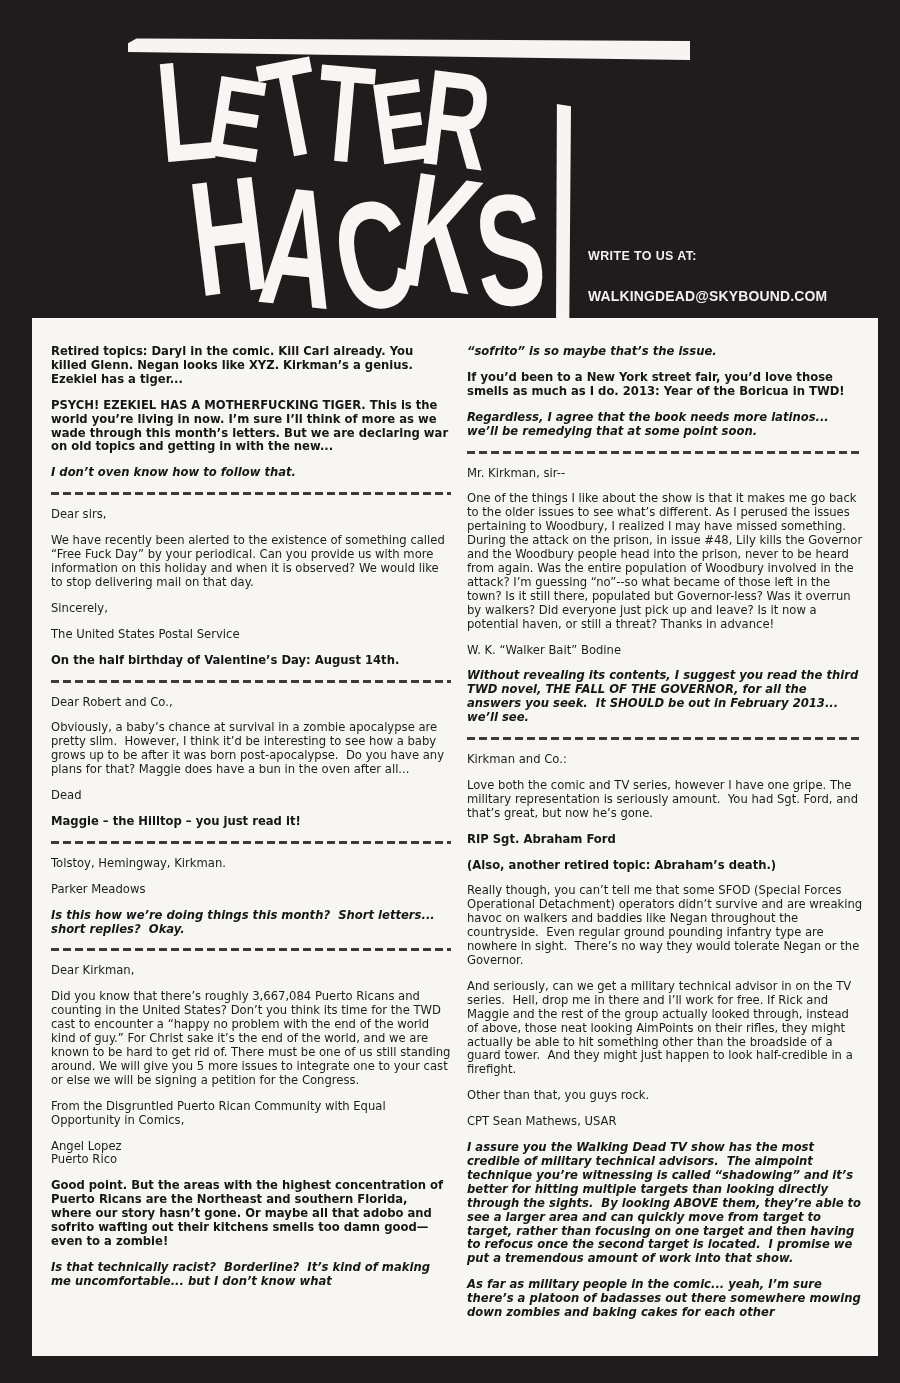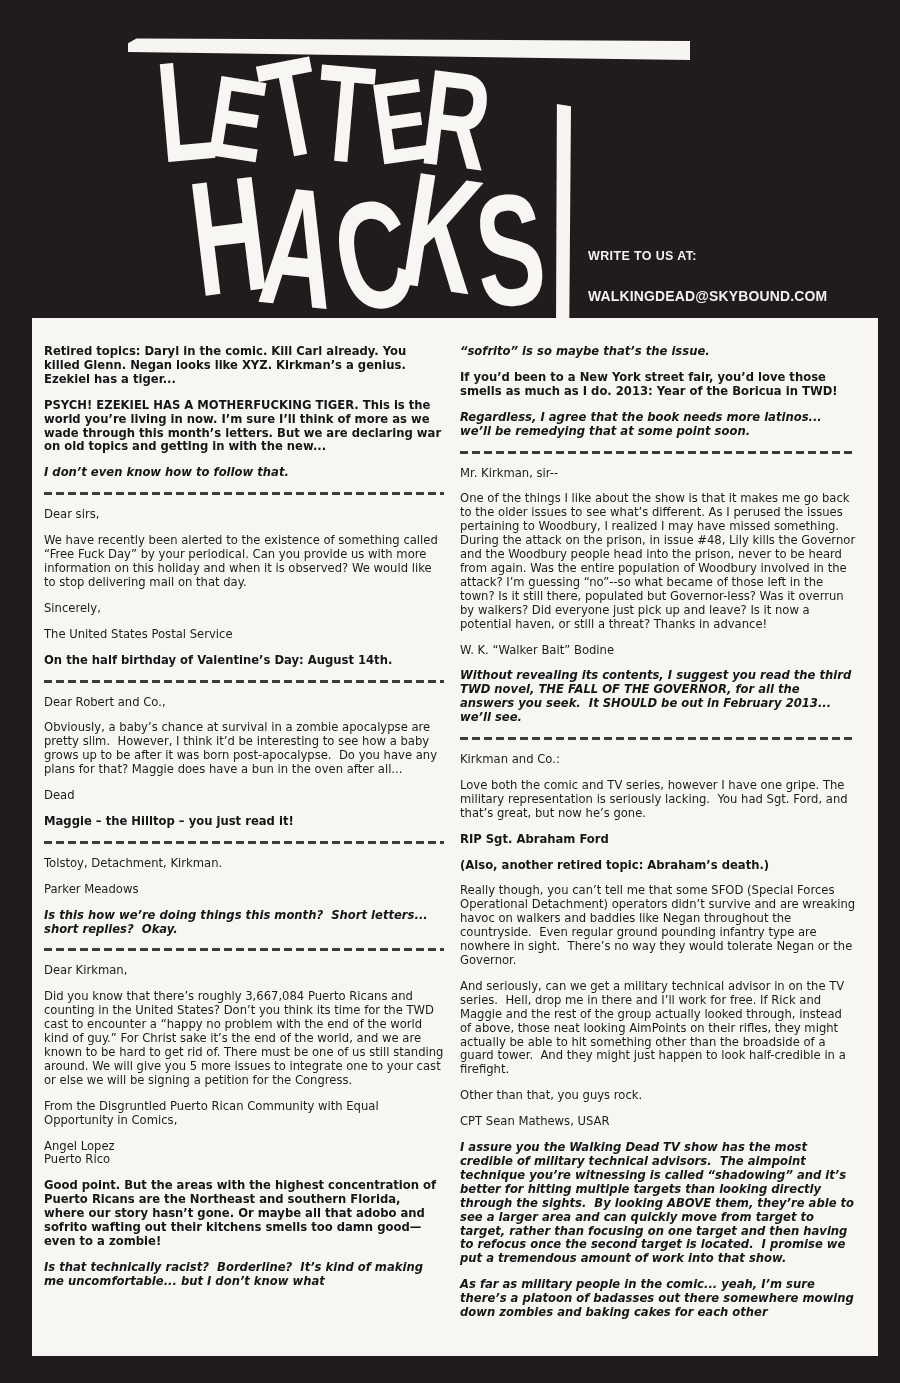--- a/index.html
+++ b/index.html
@@ -30,21 +30,21 @@
   .line2 span:nth-child(4){transform:rotate(9deg) scaleY(1.6) translateY(-2px);}
   .line2 span:nth-child(5){transform:rotate(-5deg) scaleY(1.55) translateY(9px);}
 
   .write-at{position:absolute;left:588px;top:248px;color:#f2f1ee;font-weight:bold;font-size:13px;
     letter-spacing:.4px;font-family:"Liberation Sans",sans-serif;transform:scaleX(.96);transform-origin:left;}
   .email{position:absolute;left:588px;top:288px;color:#f2f1ee;font-weight:bold;font-size:14.5px;
     letter-spacing:.2px;font-family:"Liberation Sans",sans-serif;transform:scaleX(.96);transform-origin:left;}
 
   
   .paper{position:absolute;left:32px;top:318px;width:846px;height:1038px;background:#f7f6f3;
-    box-sizing:border-box;padding:27px 14px 16px 12px;display:flex;gap:16px;overflow:hidden;}
+    box-sizing:border-box;padding:27px 14px 16px 19px;display:flex;gap:16px;overflow:hidden;}
   .col{box-sizing:border-box;}
   .col-left{width:400px;}
   .col-right{width:396px;}
   .blk{font-size:11.6px;line-height:13.9px;margin:0 0 12px 0;color:#1d1c1c;white-space:pre-wrap;}
   .blk.bold{font-weight:bold;color:#171616;}
   .blk.bi{font-weight:bold;font-style:italic;color:#171616;}
   .divider{height:3px;margin:6px 0 13px 0;
     background:repeating-linear-gradient(90deg,#3d3b3b 0 8px,rgba(0,0,0,0) 8px 12px);}
 </style>
 </head>
@@ -71,34 +71,34 @@
       </div>
     <div class="v-bar"></div>
     <div class="write-at">WRITE TO US AT:</div>
     <div class="email">WALKINGDEAD@SKYBOUND.COM</div>
   </header>
 
   <main class="paper">
     <div class="col col-left" id="col-left">
         <div class="blk bold">Retired topics: Daryl in the comic. Kill Carl already. You killed Glenn. Negan looks like XYZ. Kirkman’s a genius. Ezekiel has a tiger...</div>
         <div class="blk bold">PSYCH! EZEKIEL HAS A MOTHERFUCKING TIGER. This is the world you’re living in now. I’m sure I’ll think of more as we wade through this month’s letters. But we are declaring war on old topics and getting in with the new...</div>
-        <div class="blk bi">I don’t even know how to follow that.</div>
+        <div class="blk bi">I don’t oven know how to follow that.</div>
         <div class="divider"></div>
         <div class="blk reg">Dear sirs,</div>
         <div class="blk reg">We have recently been alerted to the existence of something called “Free Fuck Day” by your periodical. Can you provide us with more information on this holiday and when it is observed? We would like to stop delivering mail on that day.</div>
         <div class="blk reg">Sincerely,</div>
         <div class="blk reg">The United States Postal Service</div>
         <div class="blk bold">On the half birthday of Valentine’s Day: August 14th.</div>
         <div class="divider"></div>
         <div class="blk reg">Dear Robert and Co.,</div>
         <div class="blk reg">Obviously, a baby’s chance at survival in a zombie apocalypse are pretty slim.  However, I think it’d be interesting to see how a baby grows up to be after it was born post-apocalypse.  Do you have any plans for that? Maggie does have a bun in the oven after all...</div>
         <div class="blk reg">Dead</div>
         <div class="blk bold">Maggie – the Hilltop – you just read it!</div>
         <div class="divider"></div>
-        <div class="blk reg">Tolstoy, Detachment, Kirkman.</div>
+        <div class="blk reg">Tolstoy, Hemingway, Kirkman.</div>
         <div class="blk reg">Parker Meadows</div>
         <div class="blk bi">Is this how we’re doing things this month?  Short letters... short replies?  Okay.</div>
         <div class="divider"></div>
         <div class="blk reg">Dear Kirkman,</div>
         <div class="blk reg">Did you know that there’s roughly 3,667,084 Puerto Ricans and counting in the United States? Don’t you think its time for the TWD cast to encounter a “happy no problem with the end of the world kind of guy.” For Christ sake it’s the end of the world, and we are known to be hard to get rid of. There must be one of us still standing around. We will give you 5 more issues to integrate one to your cast or else we will be signing a petition for the Congress.</div>
         <div class="blk reg">From the Disgruntled Puerto Rican Community with Equal Opportunity in Comics,</div>
         <div class="blk reg">Angel Lopez
 Puerto Rico</div>
         <div class="blk bold">Good point. But the areas with the highest concentration of Puerto Ricans are the Northeast and southern Florida, where our story hasn’t gone. Or maybe all that adobo and sofrito wafting out their kitchens smells too damn good—even to a zombie!</div>
         <div class="blk bi">Is that technically racist?  Borderline?  It’s kind of making me uncomfortable... but I don’t know what</div>
@@ -107,21 +107,21 @@
         <div class="blk bi">“sofrito” is so maybe that’s the issue.</div>
         <div class="blk bold">If you’d been to a New York street fair, you’d love those smells as much as I do. 2013: Year of the Boricua in TWD!</div>
         <div class="blk bi">Regardless, I agree that the book needs more latinos... we’ll be remedying that at some point soon.</div>
         <div class="divider"></div>
         <div class="blk reg">Mr. Kirkman, sir--</div>
         <div class="blk reg">One of the things I like about the show is that it makes me go back to the older issues to see what’s different. As I perused the issues pertaining to Woodbury, I realized I may have missed something. During the attack on the prison, in issue #48, Lily kills the Governor and the Woodbury people head into the prison, never to be heard from again. Was the entire population of Woodbury involved in the attack? I’m guessing “no”--so what became of those left in the town? Is it still there, populated but Governor-less? Was it overrun by walkers? Did everyone just pick up and leave? Is it now a potential haven, or still a threat? Thanks in advance!</div>
         <div class="blk reg">W. K. “Walker Bait” Bodine</div>
         <div class="blk bi">Without revealing its contents, I suggest you read the third TWD novel, THE FALL OF THE GOVERNOR, for all the answers you seek.  It SHOULD be out in February 2013... we’ll see.</div>
         <div class="divider"></div>
         <div class="blk reg">Kirkman and Co.:</div>
-        <div class="blk reg">Love both the comic and TV series, however I have one gripe. The military representation is seriously lacking.  You had Sgt. Ford, and that’s great, but now he’s gone.</div>
+        <div class="blk reg">Love both the comic and TV series, however I have one gripe. The military representation is seriously amount.  You had Sgt. Ford, and that’s great, but now he’s gone.</div>
         <div class="blk bold">RIP Sgt. Abraham Ford</div>
         <div class="blk bold">(Also, another retired topic: Abraham’s death.)</div>
         <div class="blk reg">Really though, you can’t tell me that some SFOD (Special Forces Operational Detachment) operators didn’t survive and are wreaking havoc on walkers and baddies like Negan throughout the countryside.  Even regular ground pounding infantry type are nowhere in sight.  There’s no way they would tolerate Negan or the Governor.</div>
         <div class="blk reg">And seriously, can we get a military technical advisor in on the TV series.  Hell, drop me in there and I’ll work for free. If Rick and Maggie and the rest of the group actually looked through, instead of above, those neat looking AimPoints on their rifles, they might actually be able to hit something other than the broadside of a guard tower.  And they might just happen to look half-credible in a firefight.</div>
         <div class="blk reg">Other than that, you guys rock.</div>
         <div class="blk reg">CPT Sean Mathews, USAR</div>
         <div class="blk bi">I assure you the Walking Dead TV show has the most credible of military technical advisors.  The aimpoint technique you’re witnessing is called “shadowing” and it’s better for hitting multiple targets than looking directly through the sights.  By looking ABOVE them, they’re able to see a larger area and can quickly move from target to target, rather than focusing on one target and then having to refocus once the second target is located.  I promise we put a tremendous amount of work into that show.</div>
         <div class="blk bi">As far as military people in the comic... yeah, I’m sure there’s a platoon of badasses out there somewhere mowing down zombies and baking cakes for each other</div>
       </div>
   </main>

